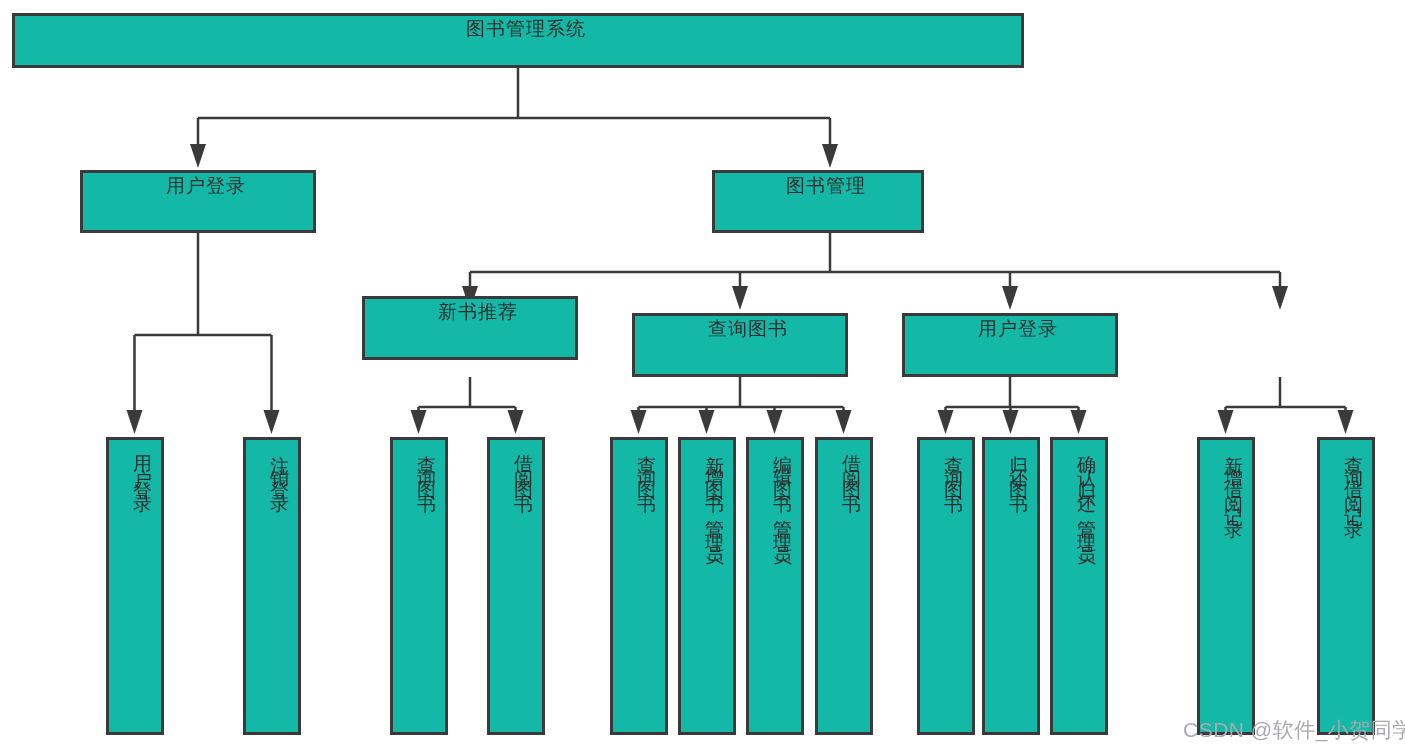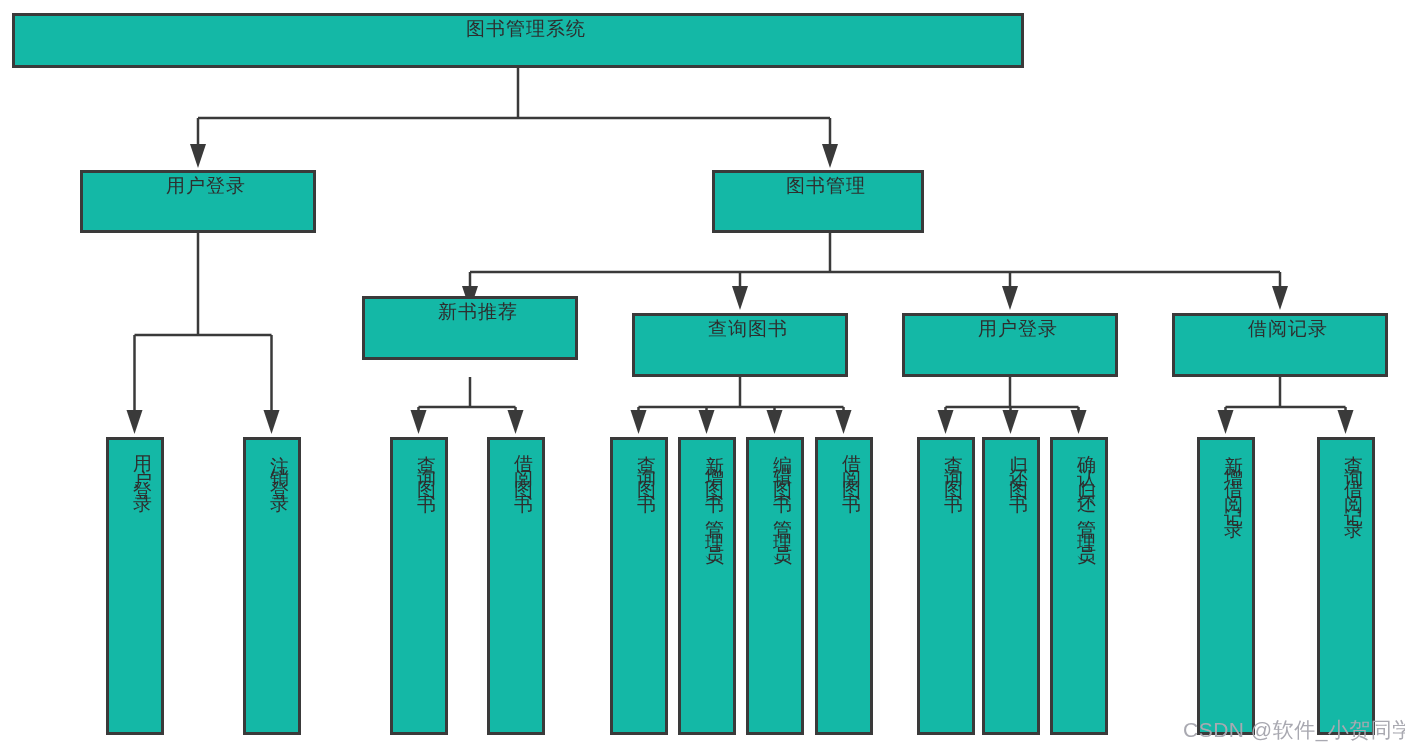--- a/index.html
+++ b/index.html
@@ -133,23 +133,20 @@
 
   <div class="node hbox" style="left:362px; top:296px; width:216px; height:64px;">
     <span>新书推荐</span>
   </div>
   <div class="node hbox" style="left:632px; top:313px; width:216px; height:64px;">
     <span>查询图书</span>
   </div>
   <div class="node hbox" style="left:902px; top:313px; width:216px; height:64px;">
     <span>用户登录</span>
   </div>
-  <div class="node hbox" style="left:1172px; top:313px; width:216px; height:64px;">
-    <span>借阅记录</span>
-  </div>
 
   <div class="node vbox" style="left:106px; top:437px;">
     <span class="vtext">用户登录</span>
   </div>
   <div class="node vbox" style="left:243px; top:437px;">
     <span class="vtext">注销登录</span>
   </div>
 
   <div class="node vbox" style="left:390px; top:437px;">
     <span class="vtext">查询图书</span>

